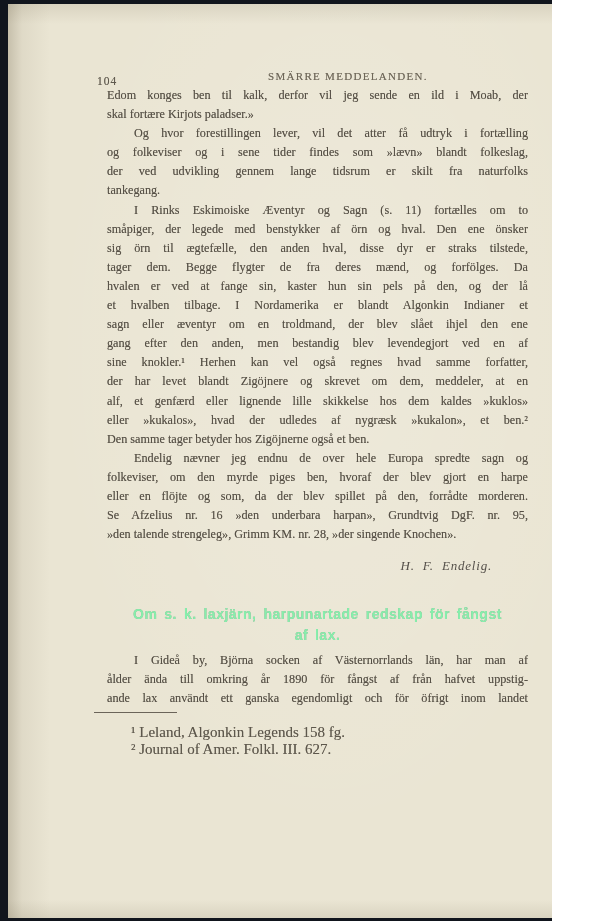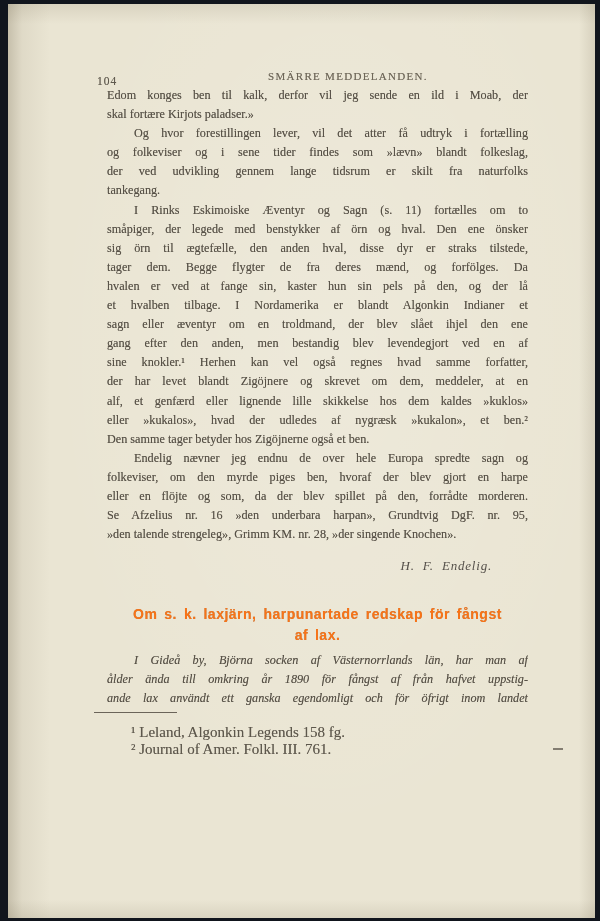--- a/index.html
+++ b/index.html
@@ -1,17 +1,17 @@
 <!DOCTYPE html>
 <html><head>
 <meta charset="utf-8">
 <style>
   html,body { margin:0; padding:0; }
   .scan {
-    position:relative; width:600px; height:921px;
+    position:relative; width:552px; height:921px;
     background:#11151d; overflow:hidden;
     font-family:"Liberation Serif", serif;
   }
   .paper {
     position:absolute; left:8px; top:4px; width:587px; height:914px;
     background:
       radial-gradient(ellipse at 55% 38%, rgba(255,255,255,0.16), rgba(255,255,255,0) 62%),
       linear-gradient(90deg, rgba(96,84,58,0.26) 0px, rgba(96,84,58,0.08) 14px, rgba(0,0,0,0) 42px),
       linear-gradient(180deg, rgba(96,84,58,0.12) 0px, rgba(0,0,0,0) 20px),
       linear-gradient(270deg, rgba(96,84,58,0.14) 0px, rgba(0,0,0,0) 16px),
@@ -29,34 +29,34 @@
     text-shadow:0 0 0.6px rgba(110,103,89,0.6);
   }
   .textblock { position:absolute; left:107px; width:421px; }
   .body1 { top:86px; }
   .body2 { top:651px; }
   .ln {
     height:19.1px; line-height:19.1px; font-size:12.2px;
     text-align:justify; text-align-last:justify;
     overflow:hidden; white-space:normal;
   }
-  .body2 .ln { height:18.8px; line-height:18.8px;font-style:italic; }
+  .body2 .ln { height:18.8px; line-height:18.8px; }
   .ind { text-indent:27px; }
   .end { text-align-last:left; }
   .signature {
     position:absolute; left:107px; top:558px; width:421px;
     text-align:right; padding-right:36px; box-sizing:border-box;
     font-style:italic; font-size:13px; letter-spacing:0.8px; word-spacing:4px;
     color:#55504a;
   }
   .section-title {
     position:absolute; left:107px; top:604px; width:421px;
     text-align:center; font-family:"Liberation Sans", sans-serif;
     font-weight:bold; font-size:14px; line-height:21px;
-    letter-spacing:0.5px; word-spacing:2.5px; color:#f97316;
+    letter-spacing:0.5px; word-spacing:2.5px; color:#86efac;
     text-shadow:0 0 0.4px rgba(71,69,62,0.5);
   }
   .fn-rule {
     position:absolute; left:94px; top:712px; width:83px; height:1px;
     background:#6b6459;
   }
   .footnotes {
     position:absolute; left:131px; top:724px;
     font-size:15px; line-height:17px; color:#5d574c;
     text-shadow:0 0 0.4px rgba(93,87,76,0.5);
@@ -112,17 +112,17 @@
   <div class="textblock body2 ink">
     <div class="ln ind">I Gideå by, Björna socken af Västernorrlands län, har man af</div>
     <div class="ln">ålder ända till omkring år 1890 för fångst af från hafvet uppstig-</div>
     <div class="ln">ande lax användt ett ganska egendomligt och för öfrigt inom landet</div>
   </div>
 
   <div class="fn-rule"></div>
 
   <div class="footnotes">
     <div>¹ Leland, Algonkin Legends 158 fg.</div>
-    <div>² Journal of Amer. Folkl. III. 761.</div>
+    <div>² Journal of Amer. Folkl. III. 627.</div>
   </div>
 
   <div class="artifact"></div>
 </div>
 
 </body></html>

